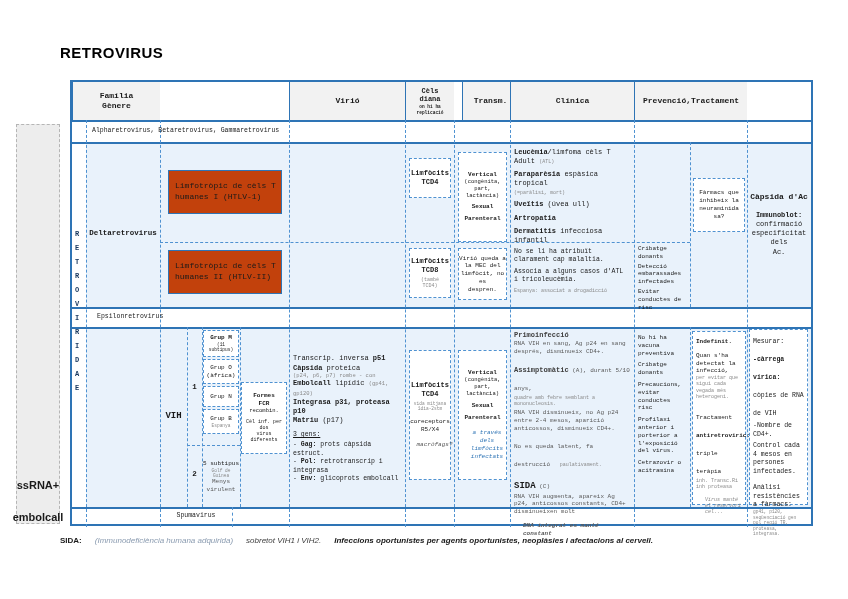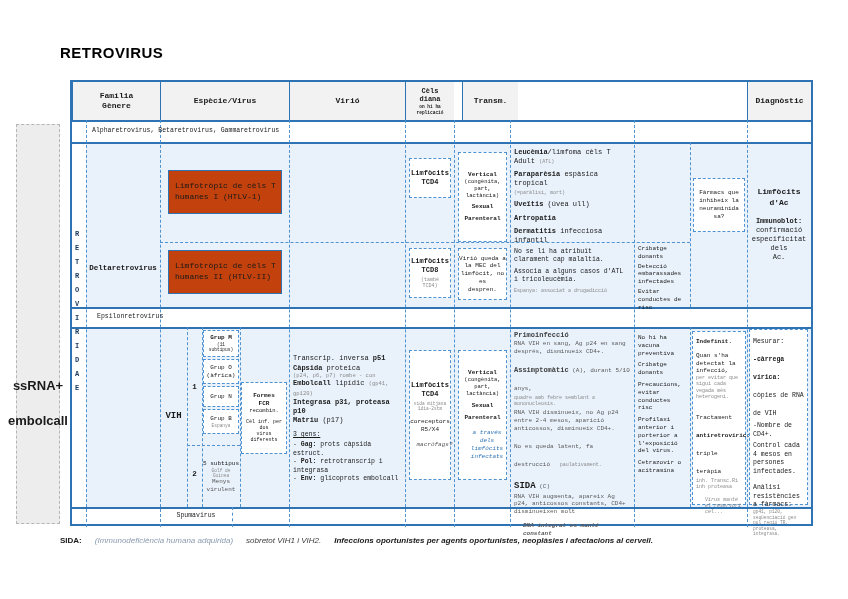--- a/index.html
+++ b/index.html
@@ -11,22 +11,22 @@
     --gray:#595959;
     --lgray:#8a8a8a;
   }
   *{margin:0;padding:0;box-sizing:border-box;}
   body{width:848px;height:599px;background:#fff;position:relative;overflow:hidden;
        font-family:"Liberation Sans",sans-serif;color:var(--ink);}
   .abs{position:absolute;}
   .title{font-size:15px;font-weight:bold;letter-spacing:.5px;color:#000;text-align:center;}
   
   .side-box{background:#ededed;border:1px dashed #b5b5b5;display:flex;flex-direction:column;
-            justify-content:flex-end;align-items:center;padding-bottom:95px;gap:20px;
-            font-size:13px;font-weight:bold;}
+            justify-content:flex-end;align-items:center;gap:20px;
+            font-size:11px;font-weight:bold;}
   .vertical{writing-mode:vertical-rl;text-orientation:upright;font-size:7px;font-weight:bold;
             letter-spacing:6px;color:#17375e;}
   
   .table{border:2px solid var(--blue);background:#fff;}
   .bg-blue{background:var(--lb);}
   .vl{border-left:1px dashed var(--dash);width:0;}
   .hl{border-top:2px solid var(--blue);height:0;left:0;width:100%;}
   .hld{border-top:1px dashed var(--dash);height:0;}
   .hcell{background:var(--hdr);display:flex;flex-direction:column;justify-content:center;
          align-items:center;font-weight:bold;font-size:8px;text-align:center;line-height:1.25;
@@ -68,37 +68,37 @@
 
 <div class="abs table" style="left:70px;top:80px;width:743px;height:446px;font-family:Liberation Mono, monospace;">
 
   <div class="abs bg-blue" style="left:14px;top:60px;width:725px;height:165px;"></div>
   <div class="abs bg-blue" style="left:14px;top:245px;width:725px;height:180px;"></div>
 
   <div class="abs hcell" style="left:0;top:0;width:88px;height:38px;">
     <span>Família</span>
     <span>Gènere</span>
   </div>
-  <div class="abs hcell" style="left:88px;top:0;width:129px;height:38px;">
-    <span>Espècie/Virus</span>
-  </div>
   <div class="abs hcell" style="left:217px;top:0;width:116px;height:38px;">
     <span>Virió</span>
   </div>
   <div class="abs hcell" style="left:333px;top:0;width:49px;height:38px;font-size:7px;">
     <span>Cèls</span>
     <span>diana</span>
     <span class="hsub pre">on hi ha
 replicació</span>
   </div>
   <div class="abs hcell" style="left:382px;top:0;width:56px;height:38px;margin-left:8px;">
     <span>Transm.</span>
   </div>
-  <div class="abs hcell" style="left:675px;top:0;width:64px;height:38px;">
-    <span>Diagnòstic</span>
+  <div class="abs hcell" style="left:438px;top:0;width:124px;height:38px;">
+    <span>Clínica</span>
+  </div>
+  <div class="abs hcell" style="left:562px;top:0;width:113px;height:38px;">
+    <span>Prevenció,Tractament</span>
   </div>
 
   <div class="abs hl" style="top:38px;"></div>
   <div class="abs hl" style="top:60px;"></div>
   <div class="abs hl" style="top:225px;"></div>
   <div class="abs hl" style="top:245px;"></div>
   <div class="abs hl" style="top:425px;"></div>
 
   <div class="abs vl" style="left:14px;top:38px;height:407px;"></div>
   <div class="abs vl" style="left:88px;top:38px;height:407px;"></div>
@@ -116,21 +116,21 @@
   <div class="abs vl" style="left:160px;top:425px;height:20px;"></div>
   <div class="abs hld" style="left:88px;top:160px;width:530px;"></div>
   <div class="abs hld" style="left:115px;top:363px;width:53px;"></div>
 
   <div class="abs vertical" style="left:1px;top:148px;height:260px;">RETROVIRIDAE</div>
 
   <div class="abs t65" style="left:20px;top:38px;width:700px;height:22px;display:flex;align-items:center;">Alpharetrovirus, Betaretrovirus, Gammaretrovirus</div>
   <div class="abs t65" style="left:25px;top:225px;width:200px;height:20px;display:flex;align-items:center;">Epsilonretrovirus</div>
   <div class="abs t65 cen" style="left:88px;top:425px;width:72px;height:19px;">Spumavirus</div>
 
-  <div class="abs cen b t75" style="left:14px;top:60px;width:74px;height:183px;margin-top:35px;">Deltaretrovirus</div>
+  <div class="abs cen b t75" style="left:14px;top:60px;width:74px;height:183px;">Deltaretrovirus</div>
 
   <div class="abs boxS t8 pre" style="left:96px;top:88px;width:114px;height:44px;display:flex;align-items:center;padding-left:6px;">Limfotròpic de cèls T
 humanes I (HTLV-1)</div>
   <div class="abs boxS t8 pre" style="left:96px;top:168px;width:114px;height:44px;display:flex;align-items:center;padding-left:6px;">Limfotròpic de cèls T
 humanes II (HTLV-II)</div>
 
   <div class="abs boxD cen b t7 pre" style="left:337px;top:76px;width:42px;height:40px;">Limfòcits
 TCD4</div>
   <div class="abs boxD cen" style="left:337px;top:166px;width:42px;height:50px;">
     <span class="b t7 pre">Limfòcits
@@ -174,21 +174,21 @@
     <div class="t6 pre mt2">Evitar
 conductes de
 risc</div>
   </div>
   <div class="abs boxD cen t6 pre" style="left:621px;top:96px;width:52px;height:54px;">Fàrmacs que
 inhibeix la
 neuraminida
 sa?</div>
 
   <div class="abs cen" style="left:678px;top:60px;width:58px;height:165px;">
-    <span class="b t8">Limfòcits d'Ac</span>
+    <span class="b t8">Càpsida d'Ac</span>
     <span class="b t7 mt8">Immunoblot:</span>
     <span class="t7 pre">confirmació
 especificitat dels
 Ac.</span>
   </div>
 
   <div class="abs cen b t9" style="left:88px;top:245px;width:27px;height:180px;">VIH</div>
   <div class="abs cen b t75" style="left:115px;top:248px;width:15px;height:115px;">1</div>
   <div class="abs cen b t75" style="left:115px;top:364px;width:15px;height:58px;">2</div>
 

